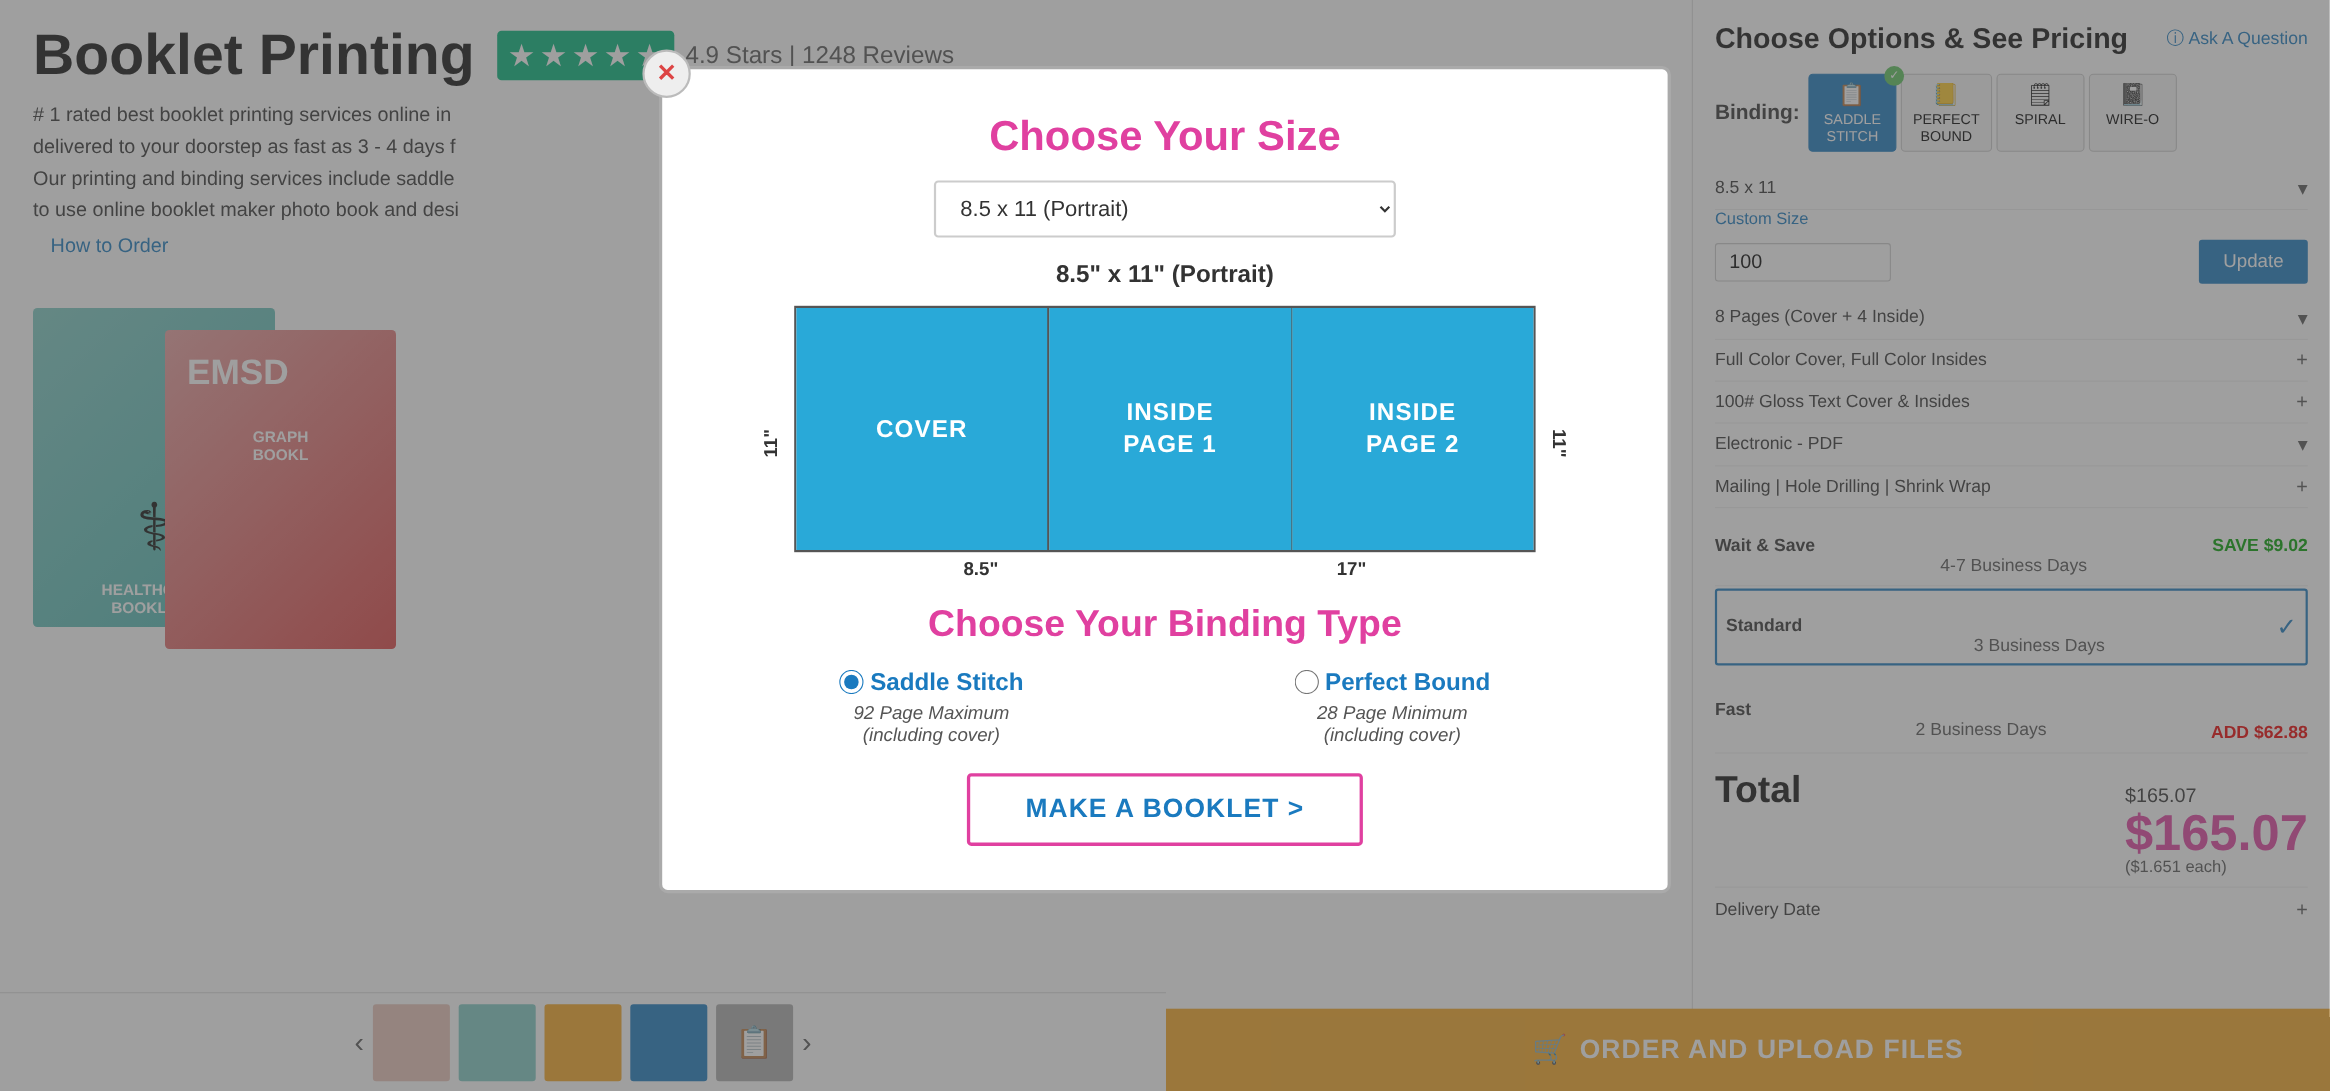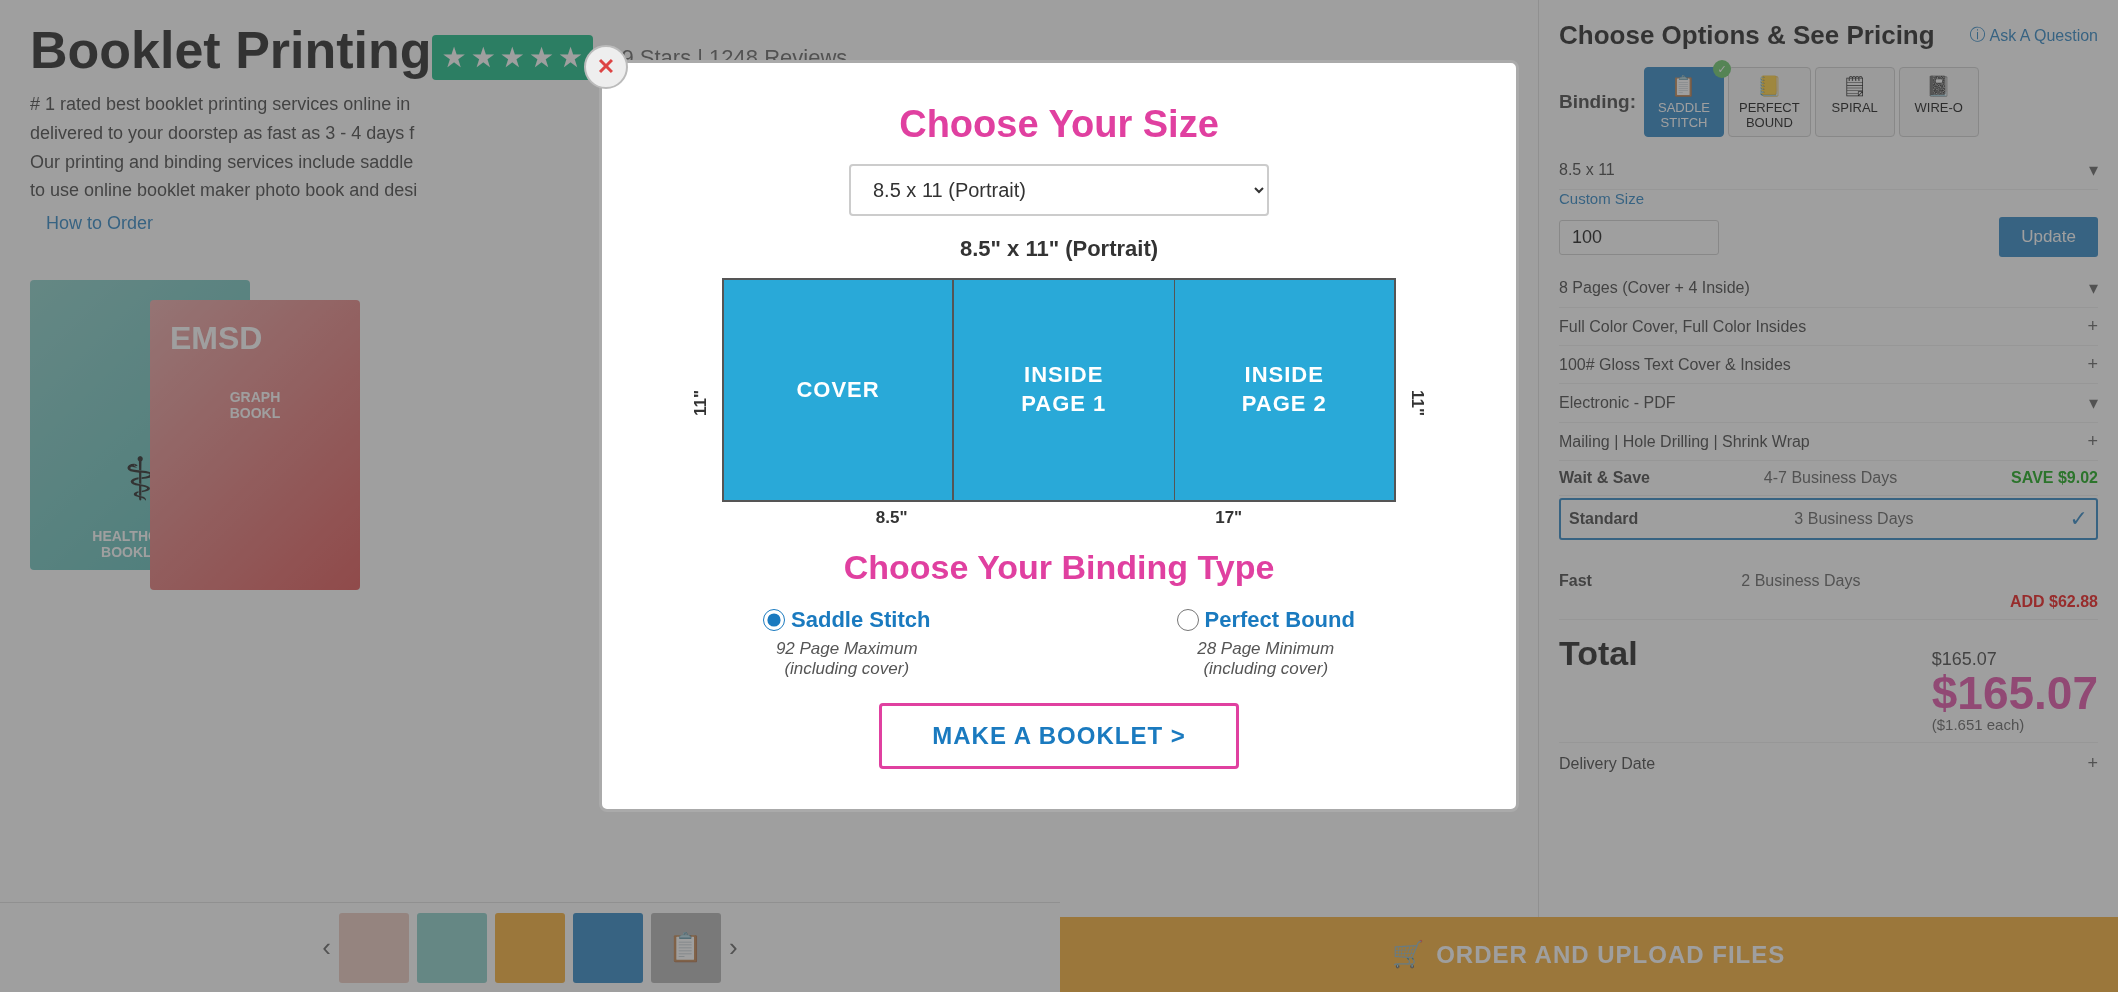--- a/index.html
+++ b/index.html
@@ -2,21 +2,21 @@
 <html><head>
   <meta charset="utf-8">
   <style>
     * { box-sizing: border-box; margin: 0; padding: 0; }
     body { font-family: Arial, sans-serif; background: #fff; width: 2118px; min-height: 992px; overflow: hidden; position: relative; }
 
     
     .bg-page { position: absolute; top: 0; left: 0; width: 100%; height: 100%; }
 
     
-    .page-header { padding: 20px 30px 10px 30px; display: flex; align-items: flex-end; }
+    .page-header { padding: 20px 30px 10px 30px; display: flex; align-items: center; gap: 20px; }
     .page-title { font-size: 52px; font-weight: 900; color: #111; }
     .stars-block { display: flex; align-items: center; gap: 10px; }
     .stars-bg { background: #00b67a; border-radius: 4px; padding: 6px 10px; display: flex; gap: 4px; }
     .star { color: #fff; font-size: 28px; }
     .reviews-text { font-size: 22px; color: #555; }
 
     
     .description { padding: 0 30px; font-size: 18px; color: #333; line-height: 1.6; max-width: 640px; }
     .how-to-order { color: #1a7abf; font-size: 18px; text-decoration: none; padding: 8px 30px; display: inline-block; margin-left: 16px; }
 
@@ -48,21 +48,21 @@
 
     .quantity-row { display: flex; align-items: center; justify-content: space-between; margin-bottom: 12px; }
     .quantity-input { border: 1px solid #ccc; padding: 6px 12px; font-size: 18px; width: 160px; border-radius: 3px; }
     .update-btn { background: #1a7abf; color: #fff; border: none; padding: 10px 22px; font-size: 17px; border-radius: 3px; cursor: pointer; }
 
     .custom-size-link { color: #1a7abf; font-size: 15px; text-decoration: none; display: block; margin-bottom: 10px; }
 
     
     .turnaround-row { display: flex; align-items: center; justify-content: space-between; padding: 8px 0; border-bottom: 1px solid #eee; }
     .turnaround-label { font-size: 16px; color: #333; font-weight: 600; }
-    .turnaround-days { font-size: 16px; color: #555; }
+    .turnaround-days { font-size: 16px; color: #555; margin-top: 36px; }
     .turnaround-price { font-size: 16px; }
     .save-badge { color: #00a000; font-weight: 700; }
     .add-price { color: #e00; font-weight: 700; margin-top: 43px; }
     .turnaround-check { color: #1a7abf; font-size: 22px; }
     .turnaround-row.selected { border: 2px solid #1a7abf; border-radius: 3px; padding: 6px 8px; margin: 2px 0; }
 
     
     .total-section { display: flex; align-items: baseline; justify-content: space-between; margin: 14px 0 4px 0; }
     .total-label { font-size: 34px; font-weight: 900; color: #111; }
     .total-amount-small { font-size: 18px; color: #333; text-align: right; }

